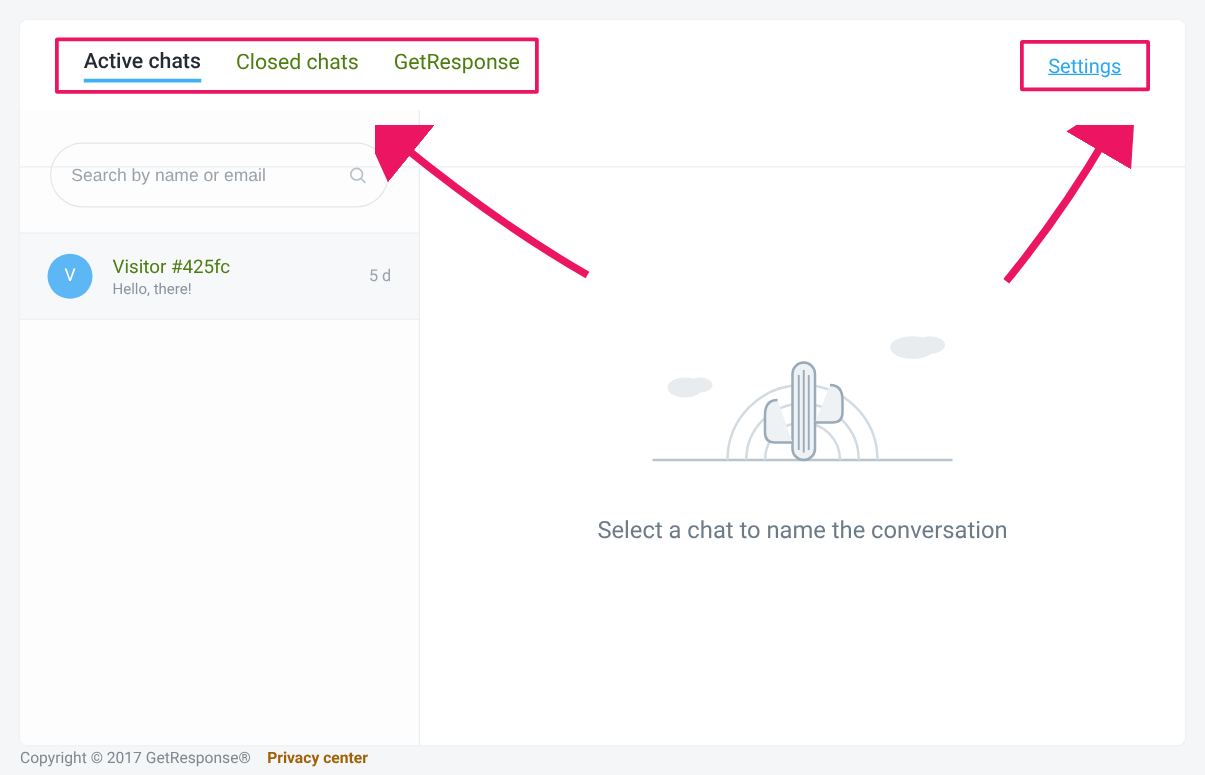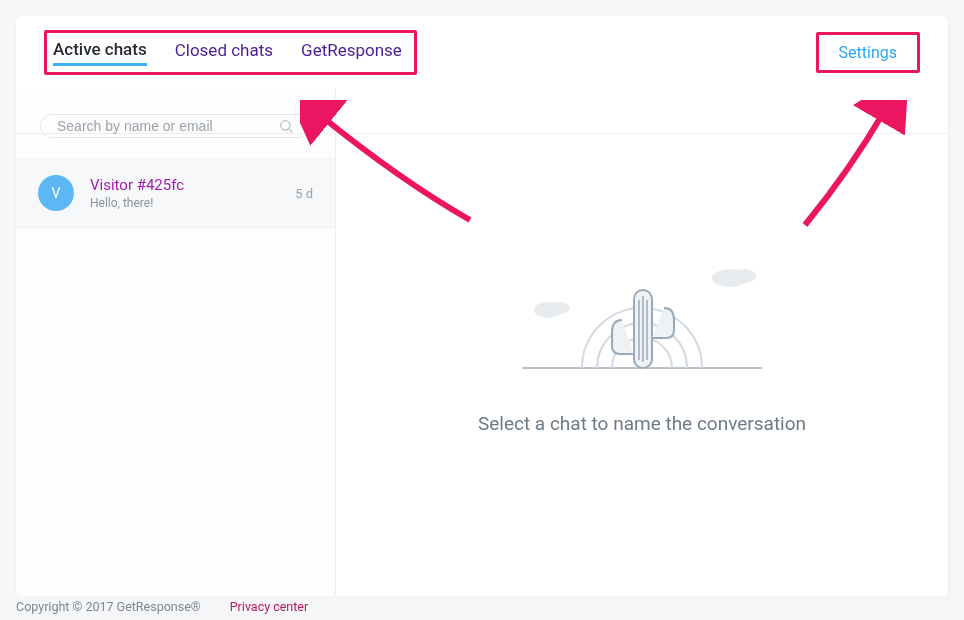--- a/index.html
+++ b/index.html
@@ -35,63 +35,64 @@
     left: 0; right: 0; bottom: -46px;
     height: 1px;
     background: #ecedef;
   }
   .tabs-group {
     display: flex;
     align-items: center;
     gap: 28px;
     border: 3px solid #ec1561;
     border-radius: 2px;
-    padding: 6px 12px 6px 6px;
+    padding: 6px 12px 6px 20px;
   }
   .tab {
     font-size: 17px;
-    color: #4c1d95;
+    color: #4d7c0f;
     cursor: pointer;
     padding-bottom: 4px;
   }
   .tab.active {
     color: #262b33;
     font-weight: 500;
     border-bottom: 3px solid #3eb0f7;
   }
   .settings-box {
     border: 3px solid #ec1561;
     border-radius: 2px;
     padding: 8px 20px;
   }
   .settings-link {
     color: #2aa6ef;
     font-size: 16px;
     cursor: pointer;
+    text-decoration: underline;
   }
   .body-row {
     display: flex;
     flex: 1;
     min-height: 0;
   }
   .sidebar {
     width: 320px;
     background: #fdfdfd;
     border-right: 1px solid #ecedef;
     display: flex;
     flex-direction: column;
   }
   .search-wrap {
     padding: 26px 24px 20px 24px;
   }
   .search {
     position: relative;
     border: 1px solid #e3e6ea;
     border-radius: 999px;
-    height: 24px;
+    height: 52px;
     display: flex;
     align-items: center;
     padding: 0 16px;
   }
   .search input {
     border: none;
     outline: none;
     flex: 1;
     font-size: 14px;
     color: #333;
@@ -111,21 +112,21 @@
   .avatar {
     width: 36px; height: 36px;
     background: #5db7f5;
     border-radius: 50%;
     color: #fff;
     font-size: 14px;
     display: flex; align-items: center; justify-content: center;
     margin-right: 16px;
   }
   .chat-meta { flex: 1; }
-  .chat-name { font-size: 15px; color: #a21caf; margin-bottom: 2px; }
+  .chat-name { font-size: 15px; color: #4d7c0f; margin-bottom: 2px; }
   .chat-preview { font-size: 12px; color: #8a939e; }
   .chat-time { font-size: 13px; color: #9aa2ab; }
   .main {
     flex: 1;
     display: flex;
     flex-direction: column;
     align-items: center;
     justify-content: center;
     position: relative;
   }
@@ -134,21 +135,21 @@
     font-size: 19px;
     color: #6d7a88;
   }
   .footer {
     position: absolute;
     left: 16px;
     bottom: 6px;
     font-size: 12.5px;
     color: #80878f;
   }
-  .footer a { color: #be185d; text-decoration: none; margin-left: 26px; }
+  .footer a { color: #a16207; text-decoration: none; margin-left: 10px; font-weight: bold; }
   
   .arrow {
     position: absolute;
     pointer-events: none;
   }
 </style>
 </head>
 <body>
 
 <div class="card">

